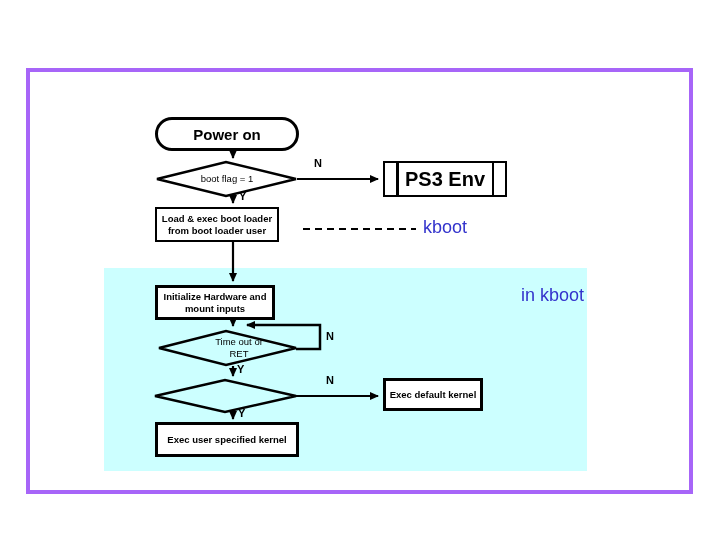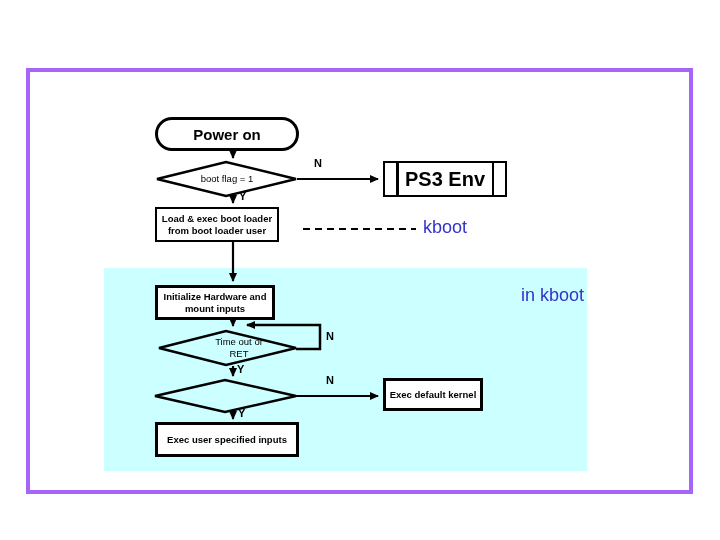--- a/index.html
+++ b/index.html
@@ -85,21 +85,21 @@
   <div class="node init small">
     <span>Initialize Hardware and</span>
     <span>mount inputs</span>
   </div>
 
   <div class="node execdef small">
     <span>Exec default kernel</span>
   </div>
 
   <div class="node execuser small">
-    <span>Exec user specified inputs</span>
+    <span>Exec user specified kernel</span>
   </div>
 
   <svg class="overlay" viewBox="0 0 720 540" xmlns="http://www.w3.org/2000/svg">
     <defs>
       <marker id="arr" markerWidth="10" markerHeight="9" refX="8" refY="4" orient="auto" markerUnits="userSpaceOnUse">
         <path d="M0,0 L9,4 L0,8 Z" fill="#000"></path>
       </marker>
     </defs>
 
     <polygon points="157,179 226,162 296,179 226,196" fill="none" stroke="#000" stroke-width="2.4"></polygon>

